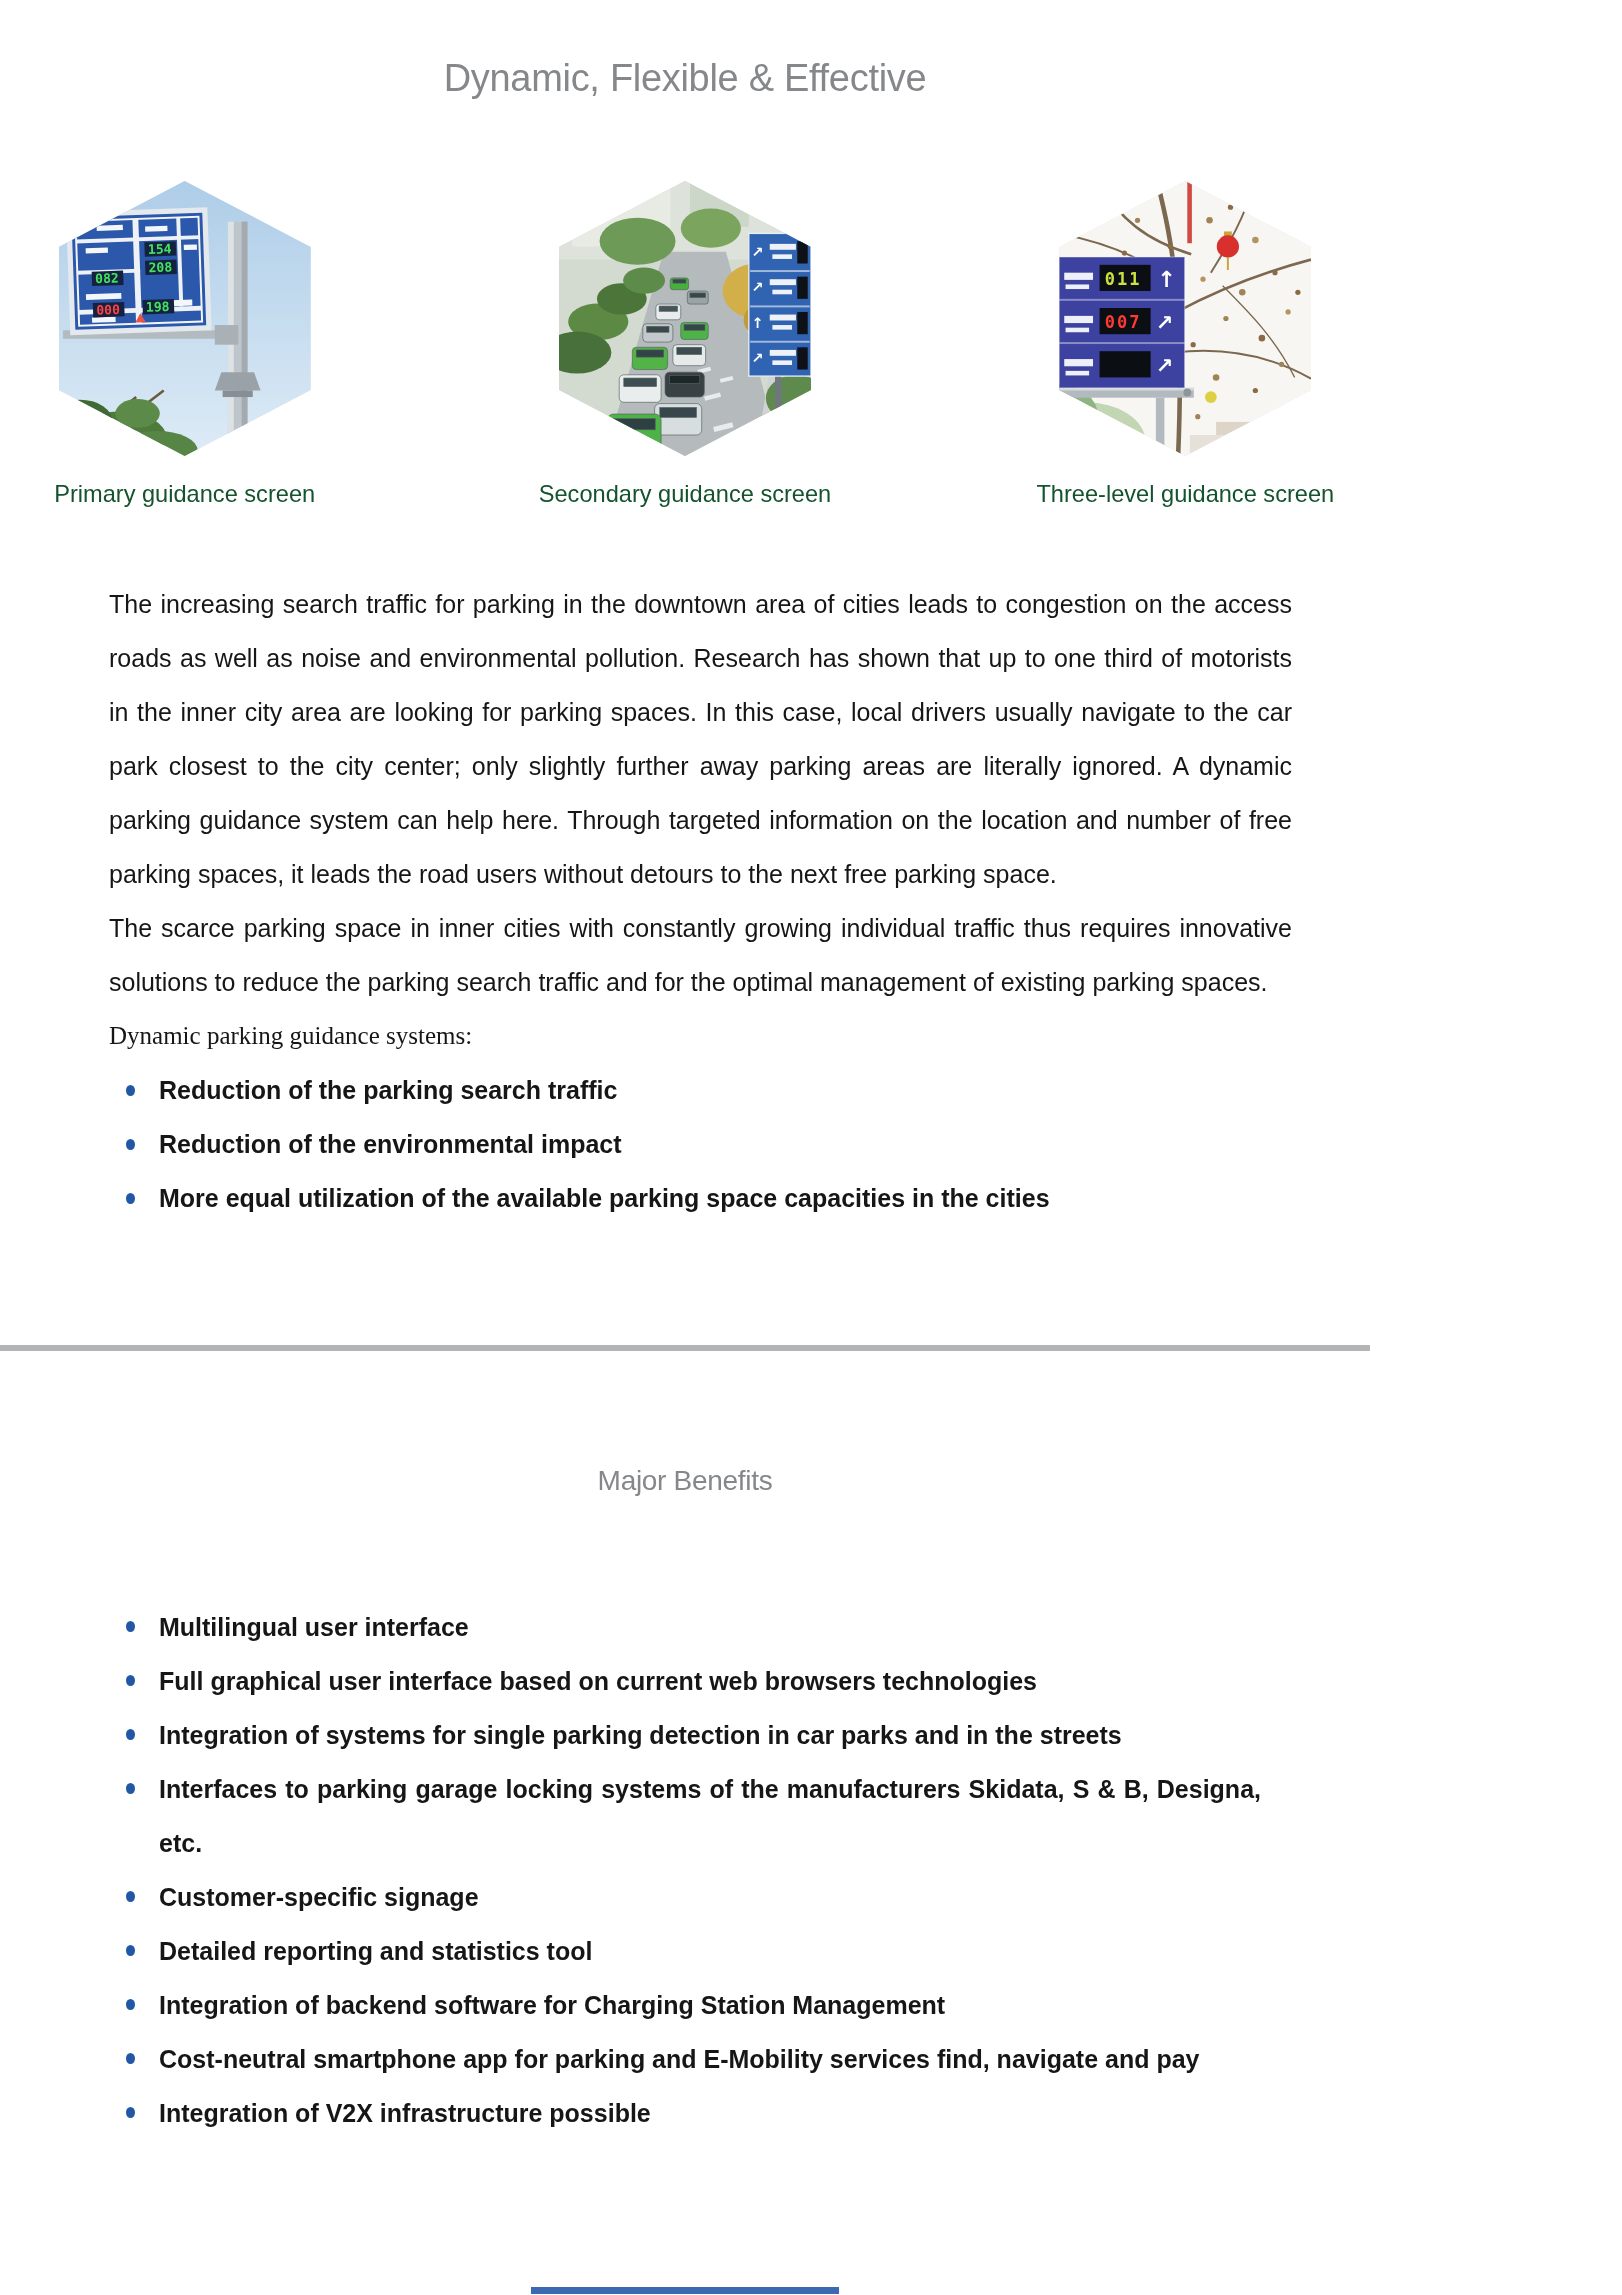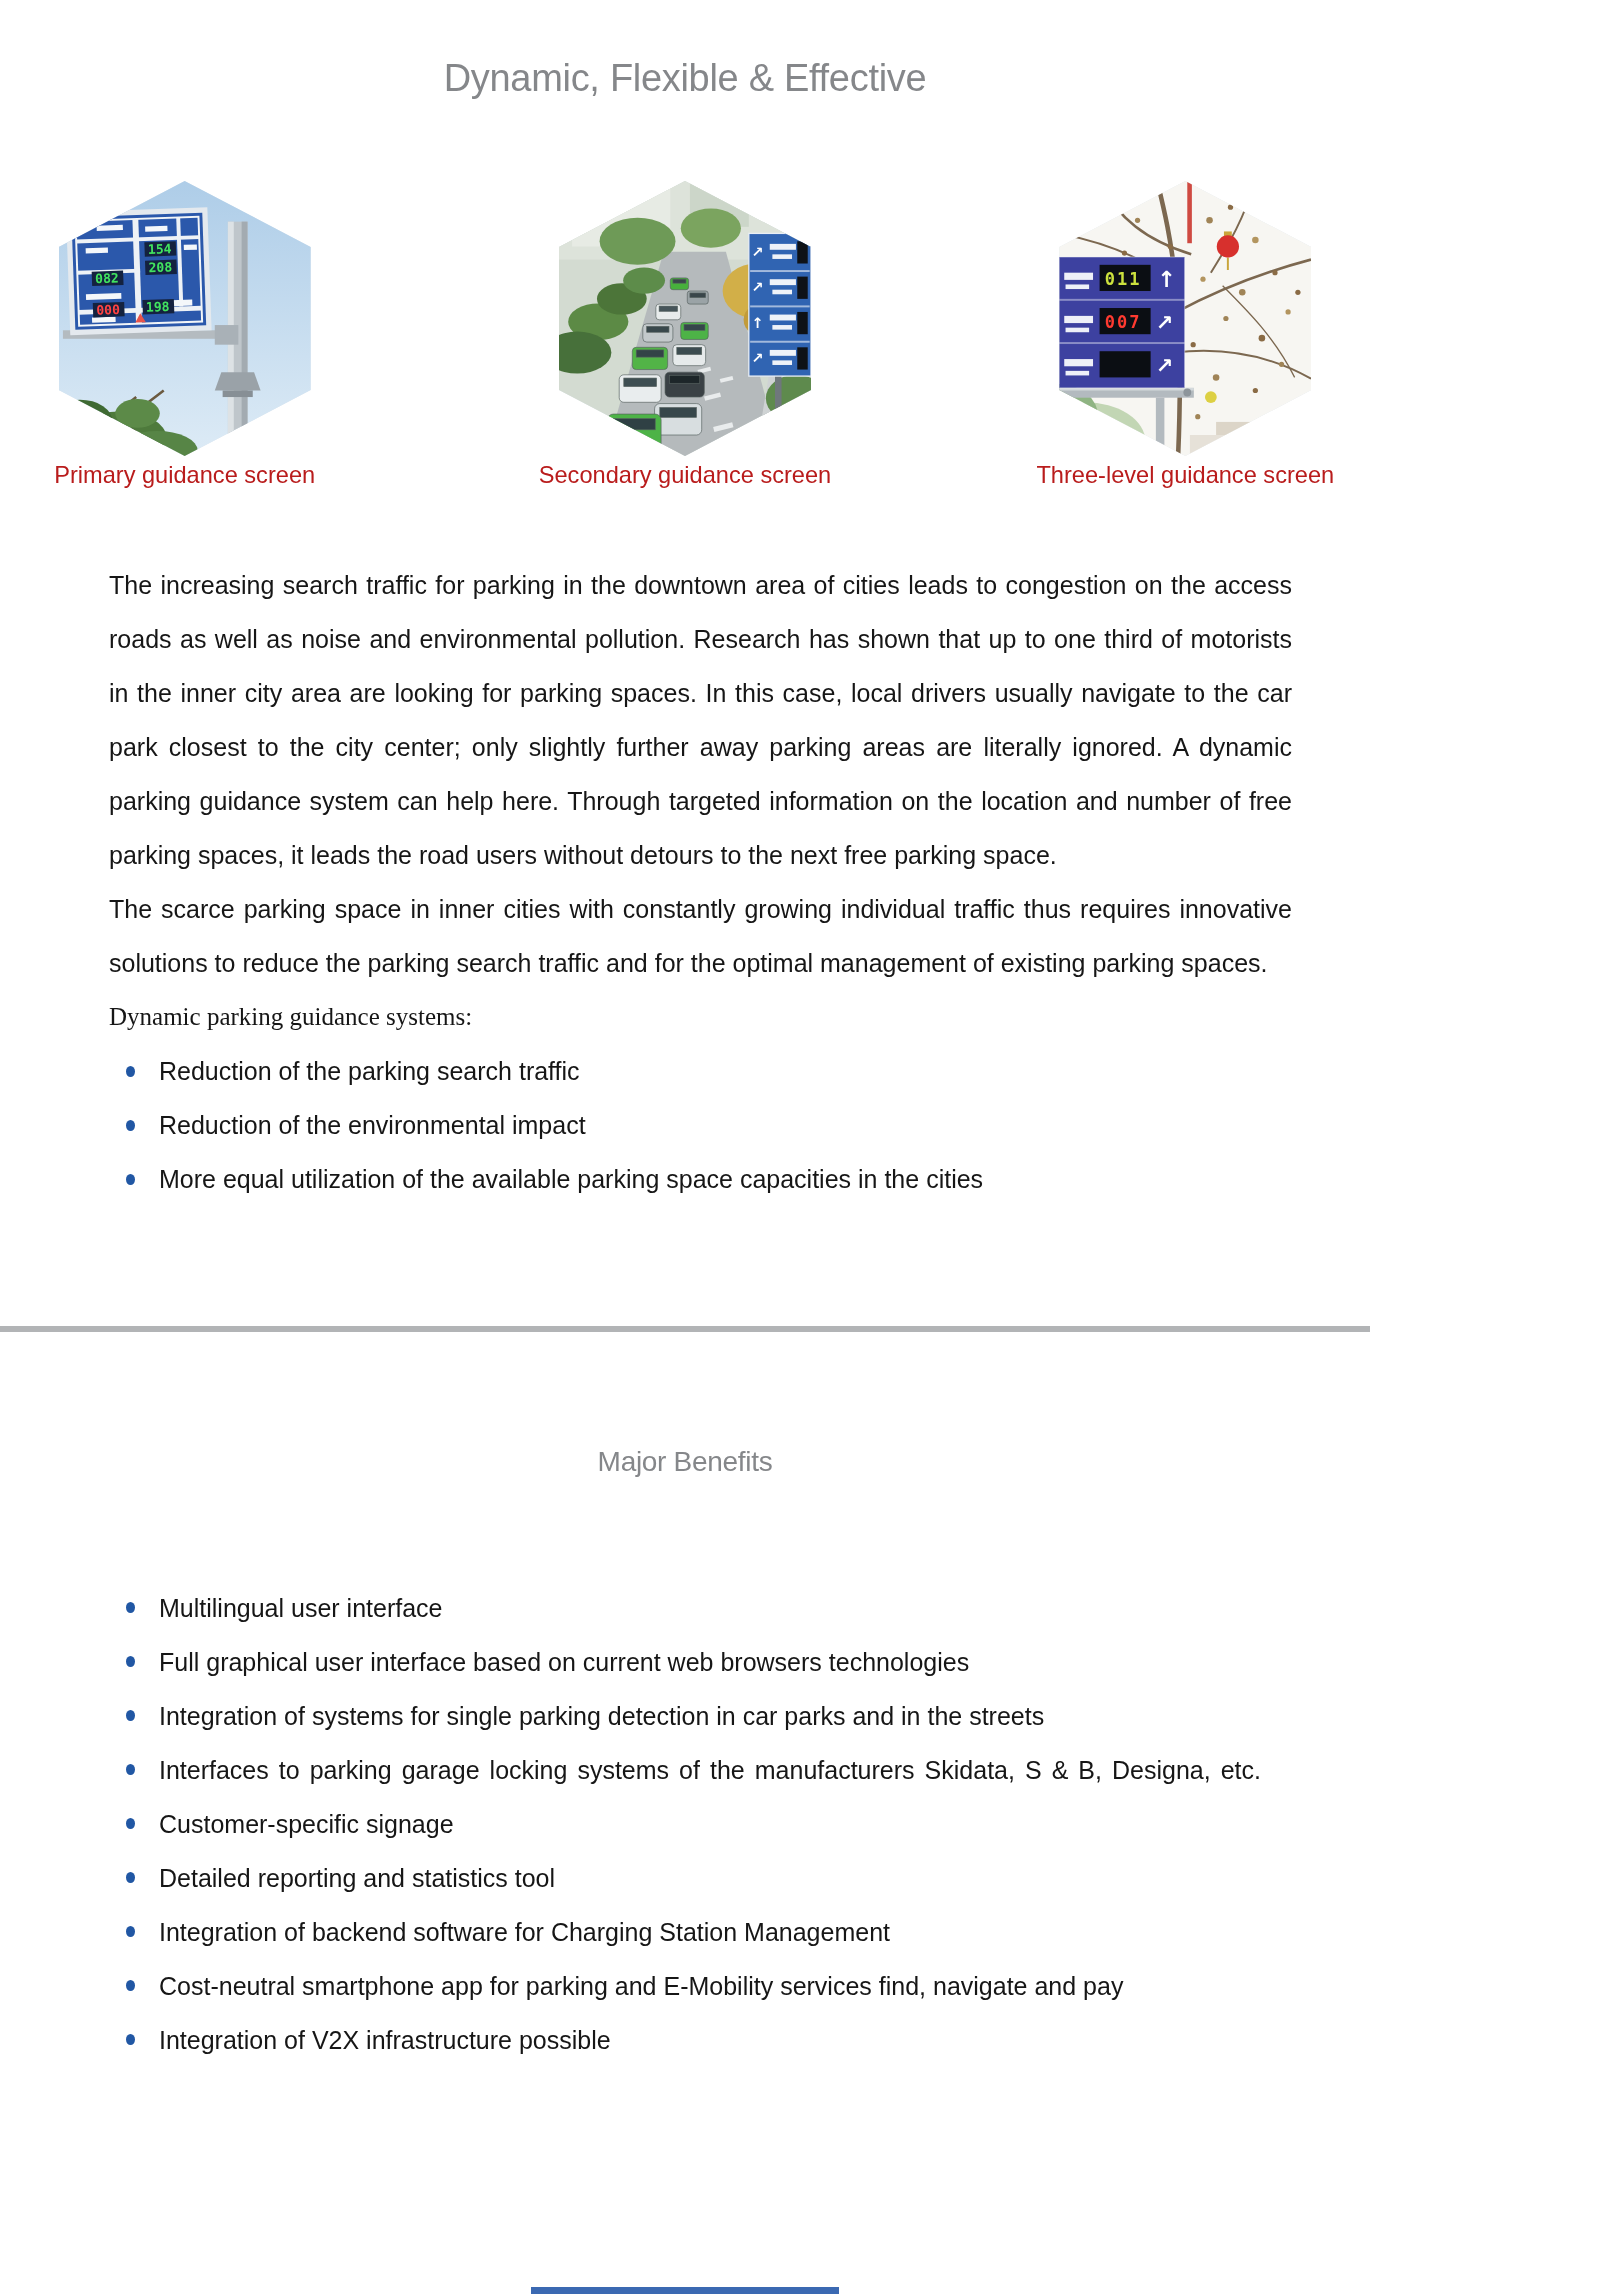--- a/index.html
+++ b/index.html
@@ -23,37 +23,38 @@
     display:flex; justify-content:center; gap:131px;
   }
   .gallery-col { width:393px; margin:0; display:flex; flex-direction:column; align-items:center; }
   .hex {
     width:252px; height:275px;
     clip-path:polygon(50% 0%, 100% 24%, 100% 76%, 50% 100%, 0% 76%, 0% 24%);
     overflow:hidden; background:#dfe7ee;
   }
   .hex svg { display:block; width:252px; height:275px; }
   .hex-caption {
-    margin-top:4px;
+    margin-top:23px;
     font-size:23.6px; line-height:30px;
-    color:#b91c1c; 
+    color:#14532d; 
   }
   .intro {
     margin:68px 78px 0 109px;
     font-size:25px; line-height:54px;
     text-align:justify;
   }
   .intro p { margin:0; }
   .intro p.lead-in { text-align:left;font-family:Liberation Serif, serif; }
   ul.dotlist { list-style:none; margin:0; padding:0; }
   ul.dotlist li {
     position:relative;
     padding-left:50px;
     font-size:25px; line-height:54px;
     text-align:left;
+    font-weight:bold;
   }
   ul.dotlist li .dot {
     position:absolute; left:17px; top:21.6px;
     width:9.2px; height:11px; border-radius:50%;
     background:#2157a4;
   }
   .divider {
     border:none; margin:120px auto 0 auto;
     width:1404px; height:5.9px;
     background:#b2b4b6;

